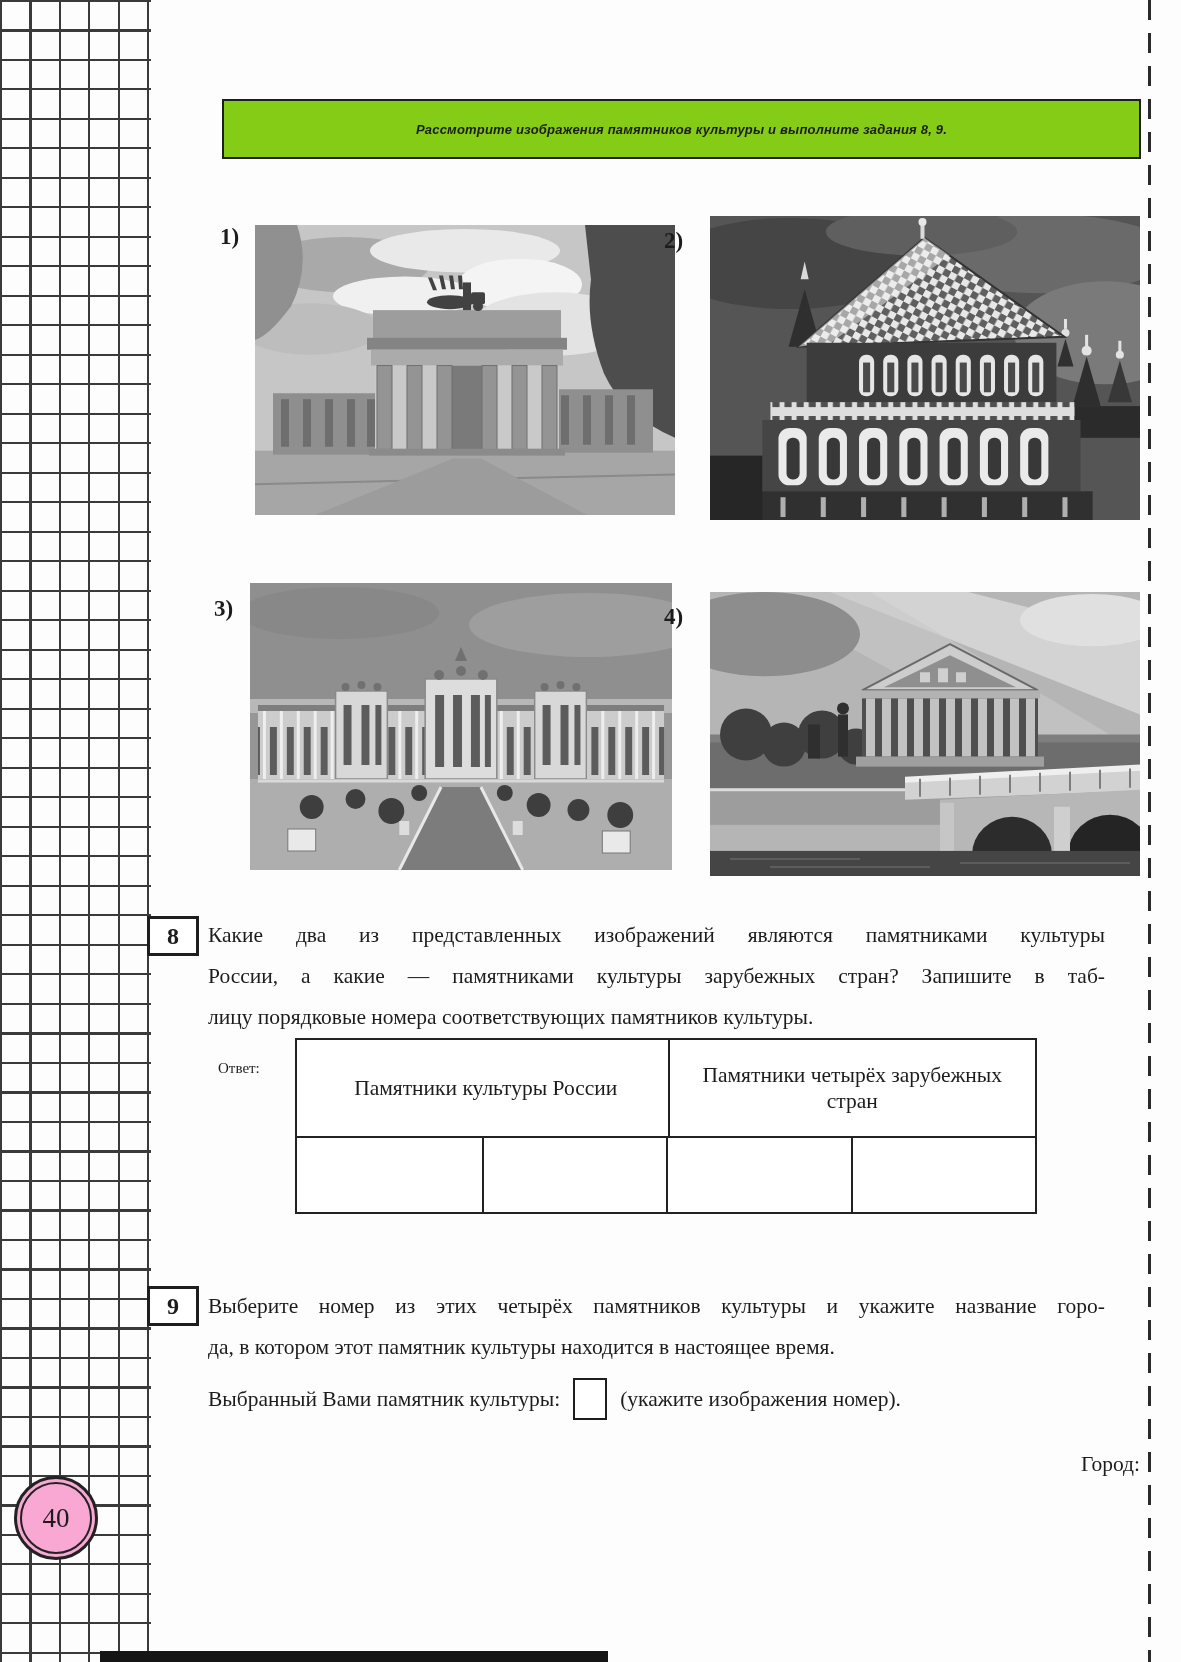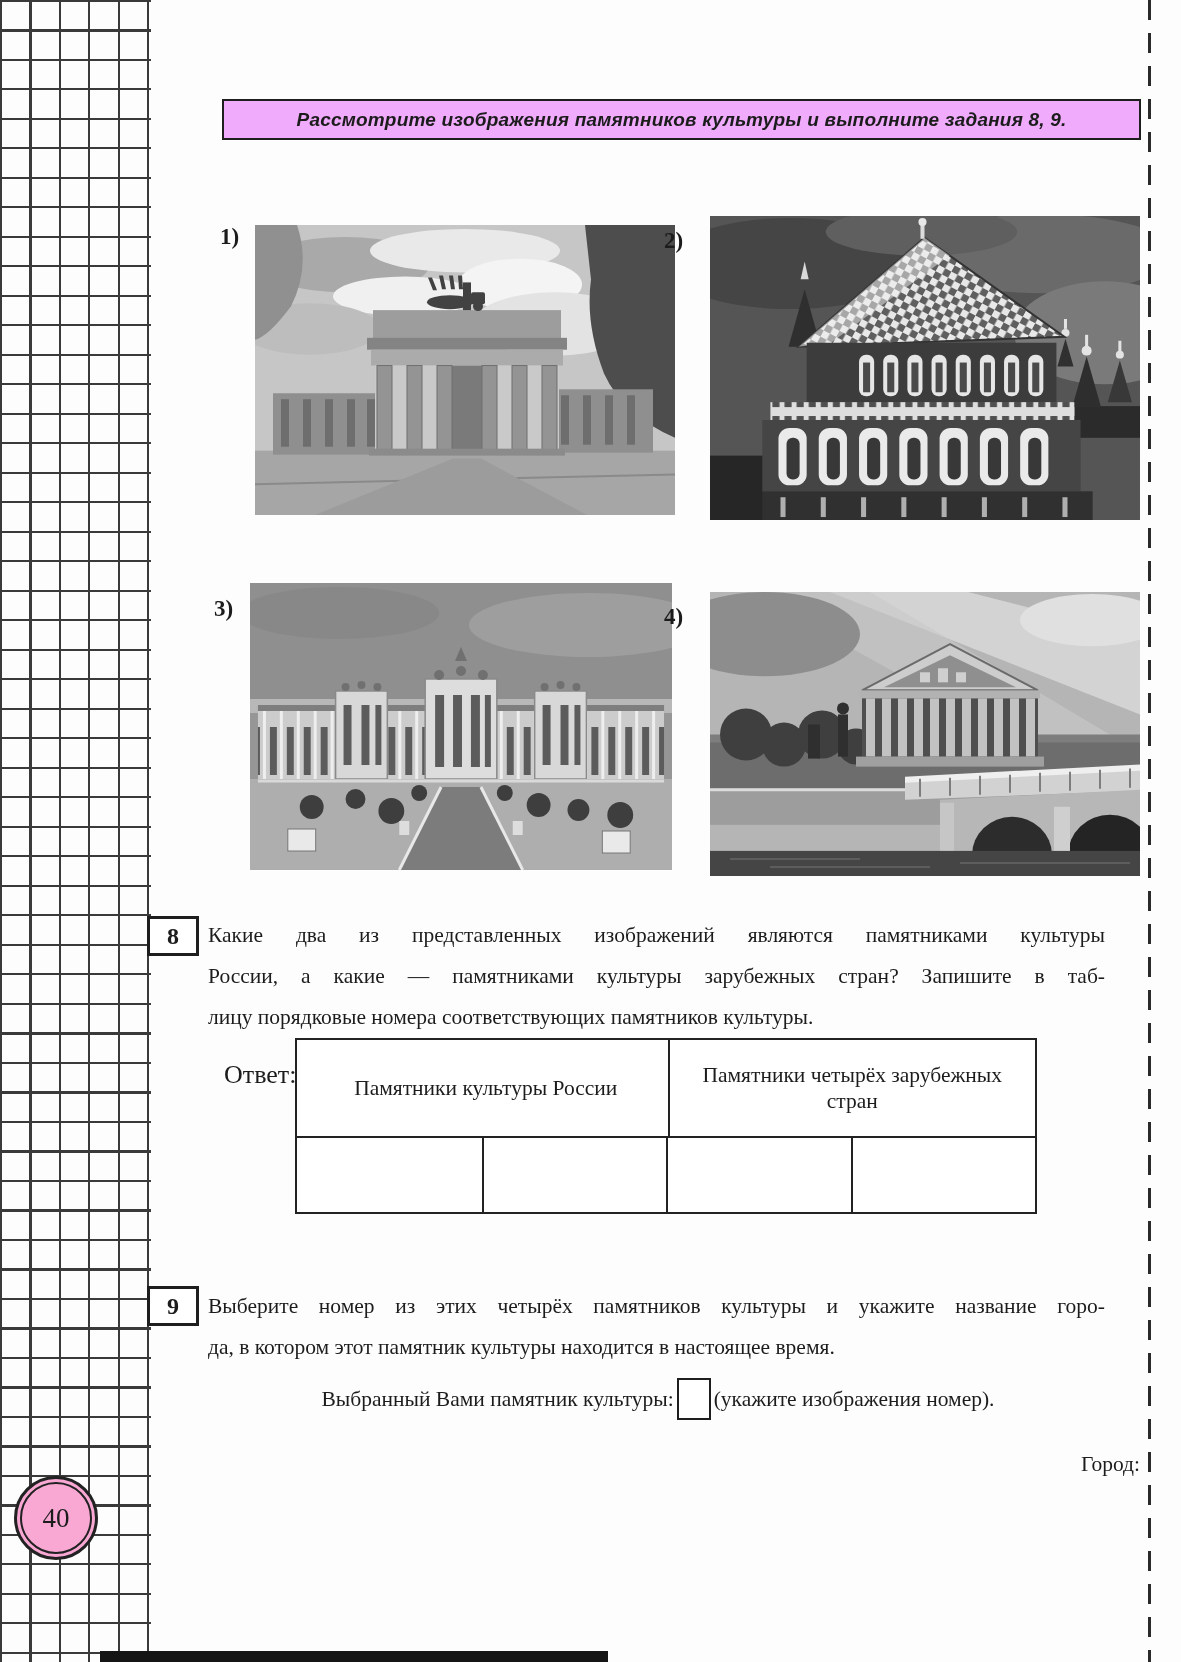--- a/index.html
+++ b/index.html
@@ -25,55 +25,54 @@
     position:absolute; left:14px; top:1476px; width:84px; height:84px;
     border:3px solid #222; border-radius:50%; background:#f9a8d4; box-sizing:border-box;
     display:flex; align-items:center; justify-content:center;
   }
   .page-badge::before{
     content:""; position:absolute; inset:3px; border:2px solid #222; border-radius:50%;
   }
   .page-badge span{font-size:27px;}
   
   .header-box{
-    position:absolute; left:222px; top:99px; width:919px; height:41px; box-sizing:border-box;
+    position:absolute; left:222px; top:99px; width:919px; height:60px; box-sizing:border-box;
     border:2.5px solid #1e1e1e; display:flex; align-items:center; justify-content:center;
     font-family:"Liberation Sans","DejaVu Sans",sans-serif; font-weight:bold; font-style:italic;
-    font-size:19px; letter-spacing:.2px; background:#f0abfc;
+    font-size:13px; letter-spacing:.2px; background:#84cc16;
   }
   
   .fig-label{position:absolute; font-size:23px; font-weight:bold;}
   figure.photo{position:absolute; margin:0; padding:0; line-height:0;}
   figure.photo svg{display:block;}
   
   .task-badge{
     position:absolute; width:52px; height:40px; box-sizing:border-box; border:3px solid #1e1e1e;
     display:flex; align-items:center; justify-content:center; font-size:24px; font-weight:bold; background:#fff;
   }
   
   .task-text{position:absolute; left:208px; width:897px; font-size:21.5px; line-height:35px;}
   .task-text .line{white-space:nowrap;margin-top:6px;}
   .task-text .line.just{white-space:normal; text-align:justify; text-align-last:justify;}
   
-  .answer-label{position:absolute; left:224px; top:1060px; font-size:26px;}
+  .answer-label{position:absolute; left:218px; top:1060px; font-size:15px;}
   .tbl{position:absolute; left:295px; top:1038px; width:742px; box-sizing:border-box; border:2.5px solid #222; background:#fff;}
   .tbl-head{display:flex; height:96px;margin-left:7px;}
   .hcell{
     width:50%; box-sizing:border-box; display:flex; align-items:center; justify-content:center;
     text-align:center; font-size:21.5px; line-height:26px; padding:0 26px;
   }
   .hcell:first-child{border-right:2px solid #222;}
   .tbl-body{display:flex; height:74px; border-top:2px solid #222;}
   .bcell{width:25%; box-sizing:border-box;}
   .bcell + .bcell{border-left:2px solid #222;}
   
   .chosen-row{
-    position:absolute; left:208px; top:1378px; width:900px; display:flex; align-items:center; gap:3px;
+    position:absolute; left:208px; top:1378px; width:900px; display:flex; align-items:center; gap:13px;
     font-size:21.5px;
-    justify-content:center;
   }
   .number-box{
     width:34px; height:42px; box-sizing:border-box; border:2.5px solid #1e1e1e; background:#fff;
     display:inline-flex; align-items:center; justify-content:center; font-size:21px;
   }
   .city-row{
     position:absolute; left:208px; top:1452px; width:932px; display:flex; align-items:flex-end; gap:14px;
     font-size:21.5px;
     flex-direction:column;
   }

